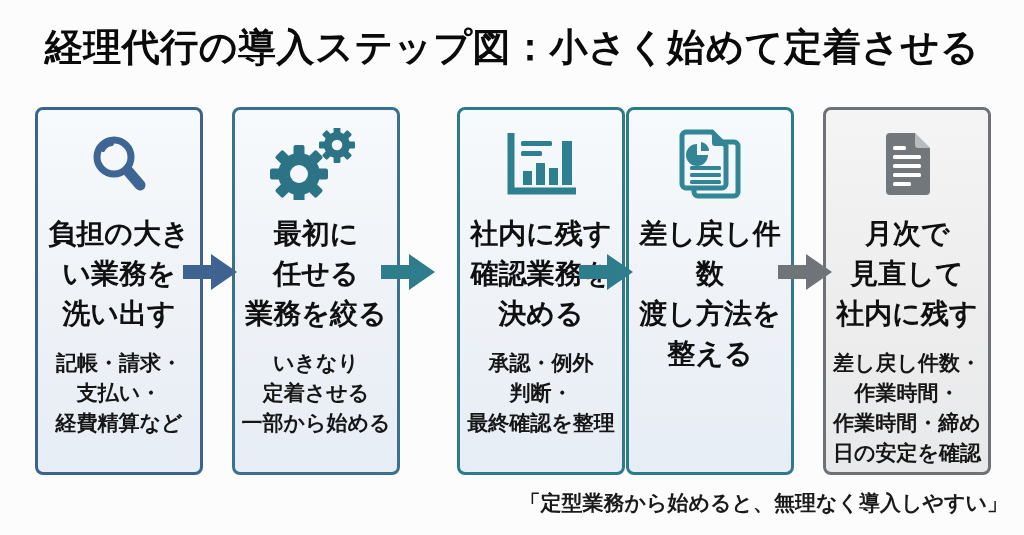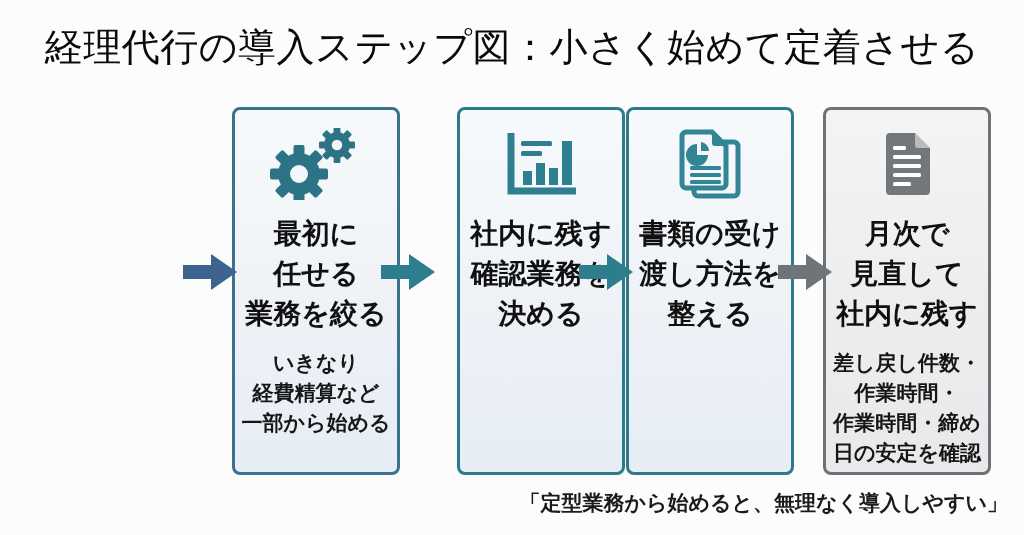--- a/index.html
+++ b/index.html
@@ -8,21 +8,21 @@
     background:#fcfcfd;
     font-family:"Liberation Sans","DejaVu Sans",sans-serif;
     color:#111;
     overflow:hidden;
   }
   .canvas{position:relative;width:1024px;height:535px;}
 
   .main-title{
     position:absolute;left:0;top:22px;width:1024px;
     text-align:center;
-    font-size:38px;font-weight:400;letter-spacing:0.5px;
+    font-size:38px;font-weight:700;letter-spacing:0.5px;
     color:#0a0a0a;
     white-space:nowrap;
   }
 
   .card{
     position:absolute;top:107px;width:168px;height:368px;
     box-sizing:border-box;
     border:3px solid #444;
     border-radius:8px;
     background:linear-gradient(180deg,#f7fafc 0%,#eef2f7 55%,#e7edf5 100%);
@@ -61,20 +61,35 @@
     white-space:nowrap;
   }
 </style>
 </head>
 <body>
 
 <div class="canvas">
 
   <div class="main-title">経理代行の導入ステップ図：小さく始めて定着させる</div>
 
+  <div class="card c1" style="border-color: rgb(60, 98, 144); --accent: #3e6593;">
+    <div class="icon-box">
+      <svg width="62" height="62" viewBox="0 0 62 62">
+        <circle cx="26" cy="24" r="17" fill="none" stroke="currentColor" stroke-width="7"></circle>
+        <line x1="40" y1="38" x2="52" y2="52" stroke="currentColor" stroke-width="11" stroke-linecap="round"></line>
+        <path d="M 15,17 A 11,11 0 0 1 24,11" fill="none" stroke="currentColor" stroke-width="4" stroke-linecap="round"></path>
+      </svg>
+    </div>
+    <div class="step-heading">負担の大き
+い業務を
+洗い出す</div>
+    <div class="step-detail">記帳・請求・
+支払い・
+経費精算など</div>
+  </div>
 
   <div class="card c2" style="border-color: rgb(60, 112, 143); --accent: #2d7386;">
     <div class="icon-box">
       <svg width="94" height="72" viewBox="0 0 94 72">
         <g transform="translate(30,46)" fill="currentColor">
           <rect x="-5.5" y="-29" width="11" height="14" rx="2"></rect>
           <rect x="-5.5" y="-29" width="11" height="14" rx="2" transform="rotate(45)"></rect>
           <rect x="-5.5" y="-29" width="11" height="14" rx="2" transform="rotate(90)"></rect>
           <rect x="-5.5" y="-29" width="11" height="14" rx="2" transform="rotate(135)"></rect>
           <rect x="-5.5" y="-29" width="11" height="14" rx="2" transform="rotate(180)"></rect>
@@ -95,59 +110,62 @@
           <rect x="-5.5" y="-29" width="11" height="14" rx="2" transform="rotate(315)"></rect>
           <circle r="21"></circle>
           <circle r="8.5" fill="#f3f6fa"></circle>
         </g>
       </svg>
     </div>
     <div class="step-heading">最初に
 任せる
 業務を絞る</div>
     <div class="step-detail">いきなり
-経費精算など
+定着させる
 一部から始める</div>
   </div>
 
   <div class="card c3" style="border-color: rgb(45, 122, 138); margin-left: 28px; --accent: #2e7f8f;">
     <div class="icon-box">
       <svg width="78" height="70" viewBox="0 0 78 70">
         <path d="M9,4 V62 H74" fill="none" stroke="currentColor" stroke-width="7"></path>
         <g fill="currentColor">
           <rect x="19" y="12" width="31" height="5" rx="1.5"></rect>
           <rect x="19" y="22" width="21" height="5" rx="1.5"></rect>
           <rect x="21" y="42" width="9" height="14"></rect>
           <rect x="34" y="34" width="9" height="22"></rect>
           <rect x="47" y="39" width="9" height="17"></rect>
           <rect x="60" y="12" width="10" height="44"></rect>
         </g>
       </svg>
     </div>
     <div class="step-heading">社内に残す
 確認業務を
 決める</div>
+    <div class="step-detail">承認・例外
+判断・
+最終確認を整理</div>
   </div>
 
   <div class="card c4" style="border-color: rgb(45, 122, 138); --accent: #318595;">
     <div class="icon-box">
       <svg width="80" height="72" viewBox="0 0 80 72">
         <rect x="24" y="14" width="44" height="54" rx="4" fill="none" stroke="currentColor" stroke-width="5"></rect>
         <path d="M12,8 a4,4 0 0 1 4,-4 h26 l14,14 v38 a4,4 0 0 1 -4,4 h-36 a4,4 0 0 1 -4,-4 z" fill="#f3f6fa" stroke="currentColor" stroke-width="5"></path>
         <path d="M42,4 l14,14 h-11 a3,3 0 0 1 -3,-3 z" fill="currentColor"></path>
         <path d="M27,27 L27,16 A11,11 0 1 0 38,27 Z" fill="currentColor"></path>
         <path d="M31,23 v-9 a9,9 0 0 1 8,9 z" fill="currentColor"></path>
         <g fill="currentColor">
           <rect x="20" y="38" width="31" height="4" rx="1.5"></rect>
           <rect x="20" y="45" width="31" height="4" rx="1.5"></rect>
           <rect x="20" y="52" width="31" height="4" rx="1.5"></rect>
         </g>
       </svg>
     </div>
-    <div class="step-heading">書類の受け
+    <div class="step-heading">差し戻し件数
 渡し方法を
 整える</div>
   </div>
 
   <div class="card c5 gray" style="border-color: rgb(110, 114, 118); --accent: #72777b;">
     <div class="icon-box">
       <svg width="58" height="66" viewBox="0 0 58 66">
         <path d="M12,2 h25 l15,15 v43 a4,4 0 0 1 -4,4 h-36 a4,4 0 0 1 -4,-4 v-54 a4,4 0 0 1 4,-4 z" fill="currentColor"></path>
         <path d="M37,2 l15,15 h-12 a3,3 0 0 1 -3,-3 z" fill="#ffffff" opacity="0.5"></path>
         <g fill="#ffffff">

